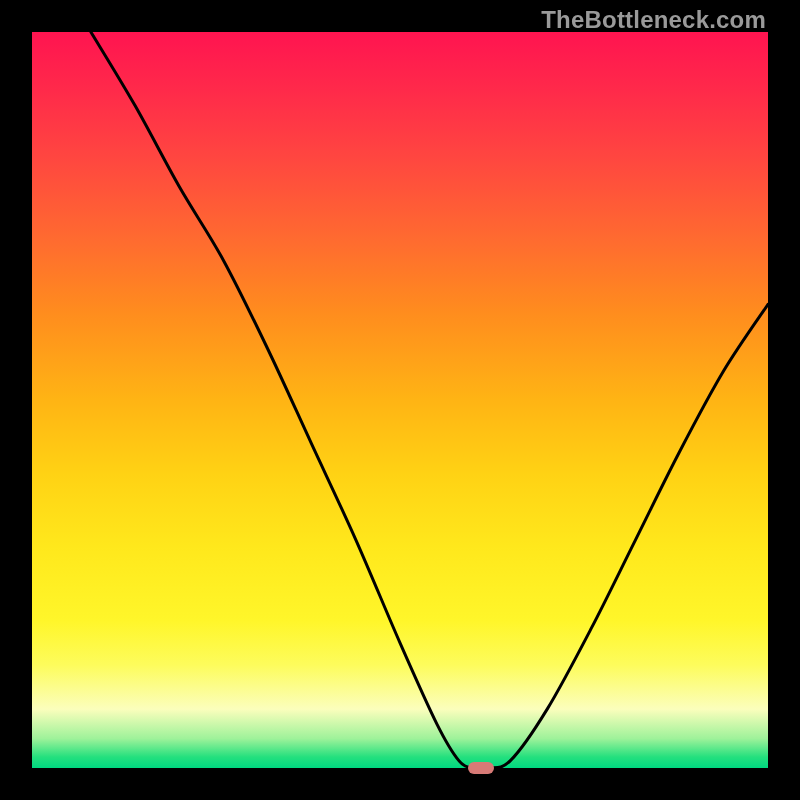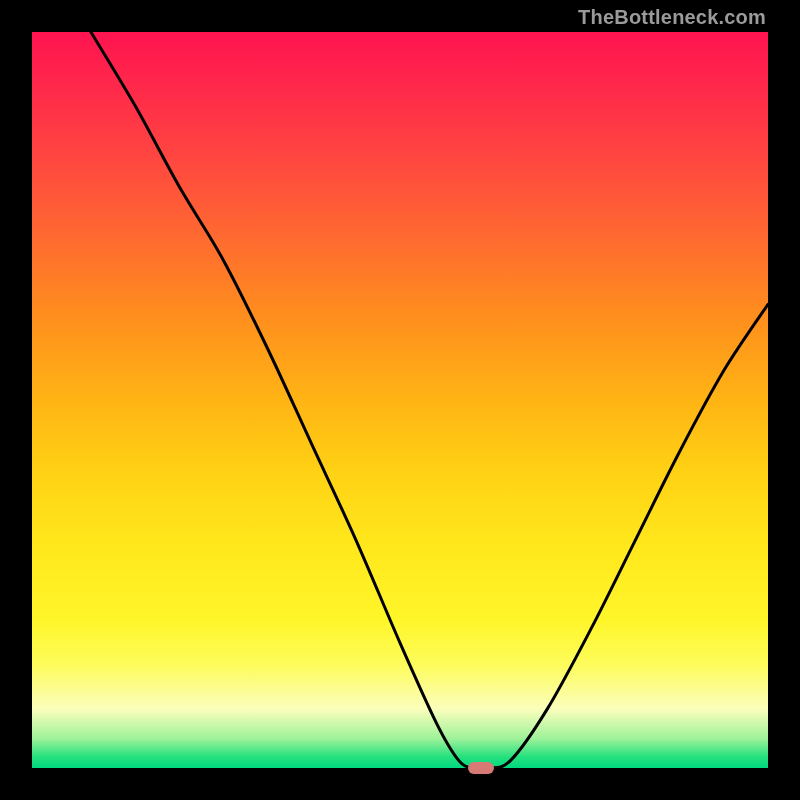--- a/index.html
+++ b/index.html
@@ -38,21 +38,21 @@
       #9ef29a 96%,
       #24e07e 98.5%,
       #00d880 100%
     );
   }
   .watermark {
     position: absolute;
     right: 34px;
     top: 6px;
     color: #9a9a9a;
-    font-size: 20px;
+    font-size: 24px;
     font-weight: 600;
     letter-spacing: 0.2px;
     user-select: none;
   }
   .curve {
     position: absolute;
     left: 0;
     top: 0;
     width: 736px;
     height: 736px;

